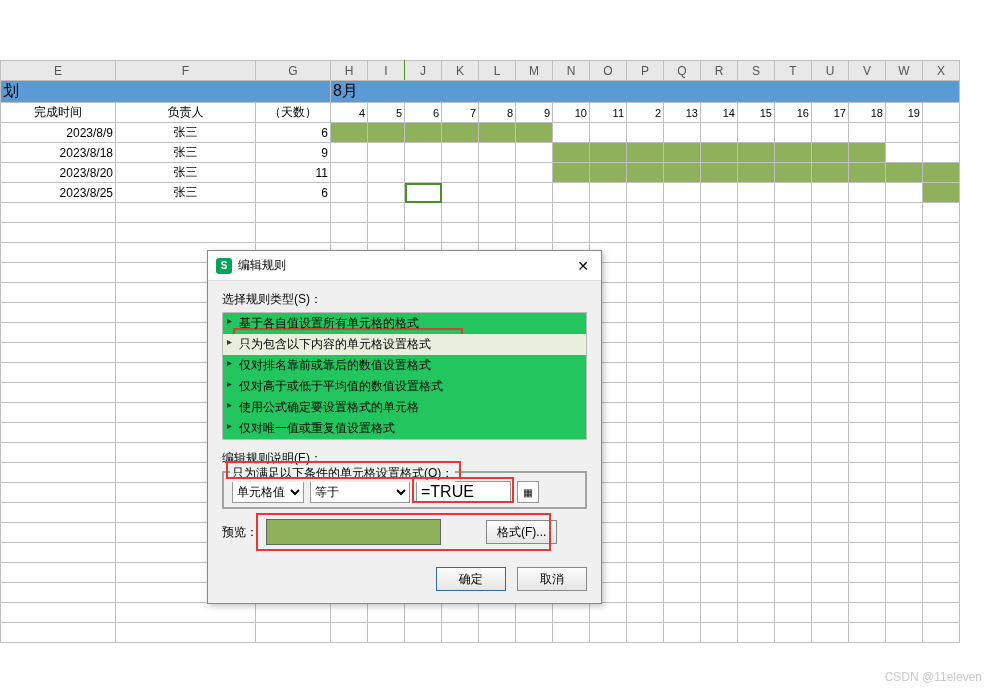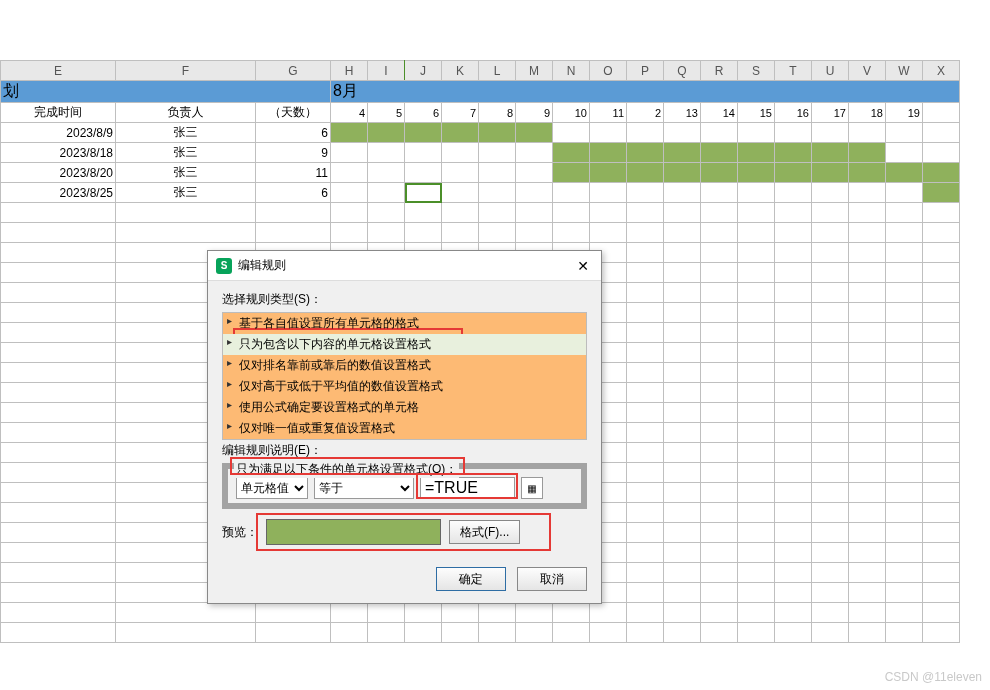--- a/index.html
+++ b/index.html
@@ -25,34 +25,34 @@
 .col-j-sep { border-right: 1px solid #4b8f29 !important; }
 
 
 .dialog { position: absolute; left: 207px; top: 250px; width: 395px; background: #f0f0f0; border: 1px solid #888; box-shadow: 2px 2px 6px rgba(0,0,0,0.25); }
 .dlg-title { height: 30px; background: #fff; border-bottom: 1px solid #ddd; display: flex; align-items: center; padding: 0 8px; }
 .dlg-title .icon-app { width: 16px; height: 16px; background: #07a35a; border-radius: 3px; display: inline-flex; align-items: center; justify-content: center; color: #fff; font-size: 10px; font-weight: bold; margin-right: 6px; }
 .dlg-title .title-text { flex: 1; font-size: 12px; }
 .dlg-title .close { width: 20px; text-align: center; font-size: 14px; cursor: pointer; }
 .dlg-body { padding: 10px 14px 6px 14px; }
 .sect-label { margin-bottom: 4px; }
-.rule-list { border: 1px solid #bcbcbc; background: #fdba74; margin-bottom: 2px; }
+.rule-list { border: 1px solid #bcbcbc; background: #22c55e; margin-bottom: 10px; }
 .rule-item { padding: 2px 4px 2px 16px; position: relative; font-size: 12px; cursor: default; }
 .rule-item::before { content: "▸"; position: absolute; left: 4px; top: 2px; font-size: 10px; color: #333; }
 .rule-item.selected { background: #e8f0dd; }
 .hl-red { border: 2px solid #e53935; position: absolute; pointer-events: none; }
-.cond-box { border: 6px solid #a3a3a3; padding: 8px 8px 4px 8px; margin-bottom: 10px; position: relative; }
+.cond-box { border: 2px solid #a3a3a3; padding: 8px 8px 4px 8px; margin-bottom: 10px; position: relative; }
 .cond-title { position: absolute; top: -8px; left: 6px; background: #f0f0f0; padding: 0 2px; font-size: 12px; }
 .cond-row { display: flex; gap: 6px; align-items: center; }
 .cond-row select { height: 22px; font-size: 12px; border: 1px solid #999; background: #fff; }
 .cond-row input[type=text] { height: 22px; font-size: 16px; border: 1px solid #999; padding: 0 4px; width: 95px; }
 .range-btn { width: 22px; height: 22px; border: 1px solid #999; background: #fff; display: inline-flex; align-items: center; justify-content: center; font-size: 10px; cursor: pointer; }
 .preview-row { display: flex; align-items: center; gap: 8px; margin-bottom: 8px; }
 .preview-swatch { width: 175px; height: 26px; background: #8fb15c; border: 1px solid #666; }
-.btn { height: 24px; padding: 0 10px; border: 1px solid #888; background: linear-gradient(#fdfdfd,#e5e5e5); font-size: 12px; cursor: pointer; }
+.btn { height: 24px; padding: 0 10px; border: 1px solid #888; background: linear-gradient(#fdfdfd,#e5e5e5); font-size: 12px; cursor: pointer; margin-left: 37px; }
 .btn-primary { border: 1px solid #2e6da4; background: linear-gradient(#fdfdfd,#e5e5e5); padding: 0 20px; }
 .dlg-foot { padding: 8px 14px 12px 14px; text-align: right; border-top: none; }
 .dlg-foot .btn { margin-left: 8px; min-width: 70px; }
 
 .watermark { position: absolute; right: 8px; bottom: 6px; color: #c9c9c9; font-size: 12px; font-family: Arial, sans-serif; }
 </style>
 </head>
 <body>
 
 <table class="sheet">

